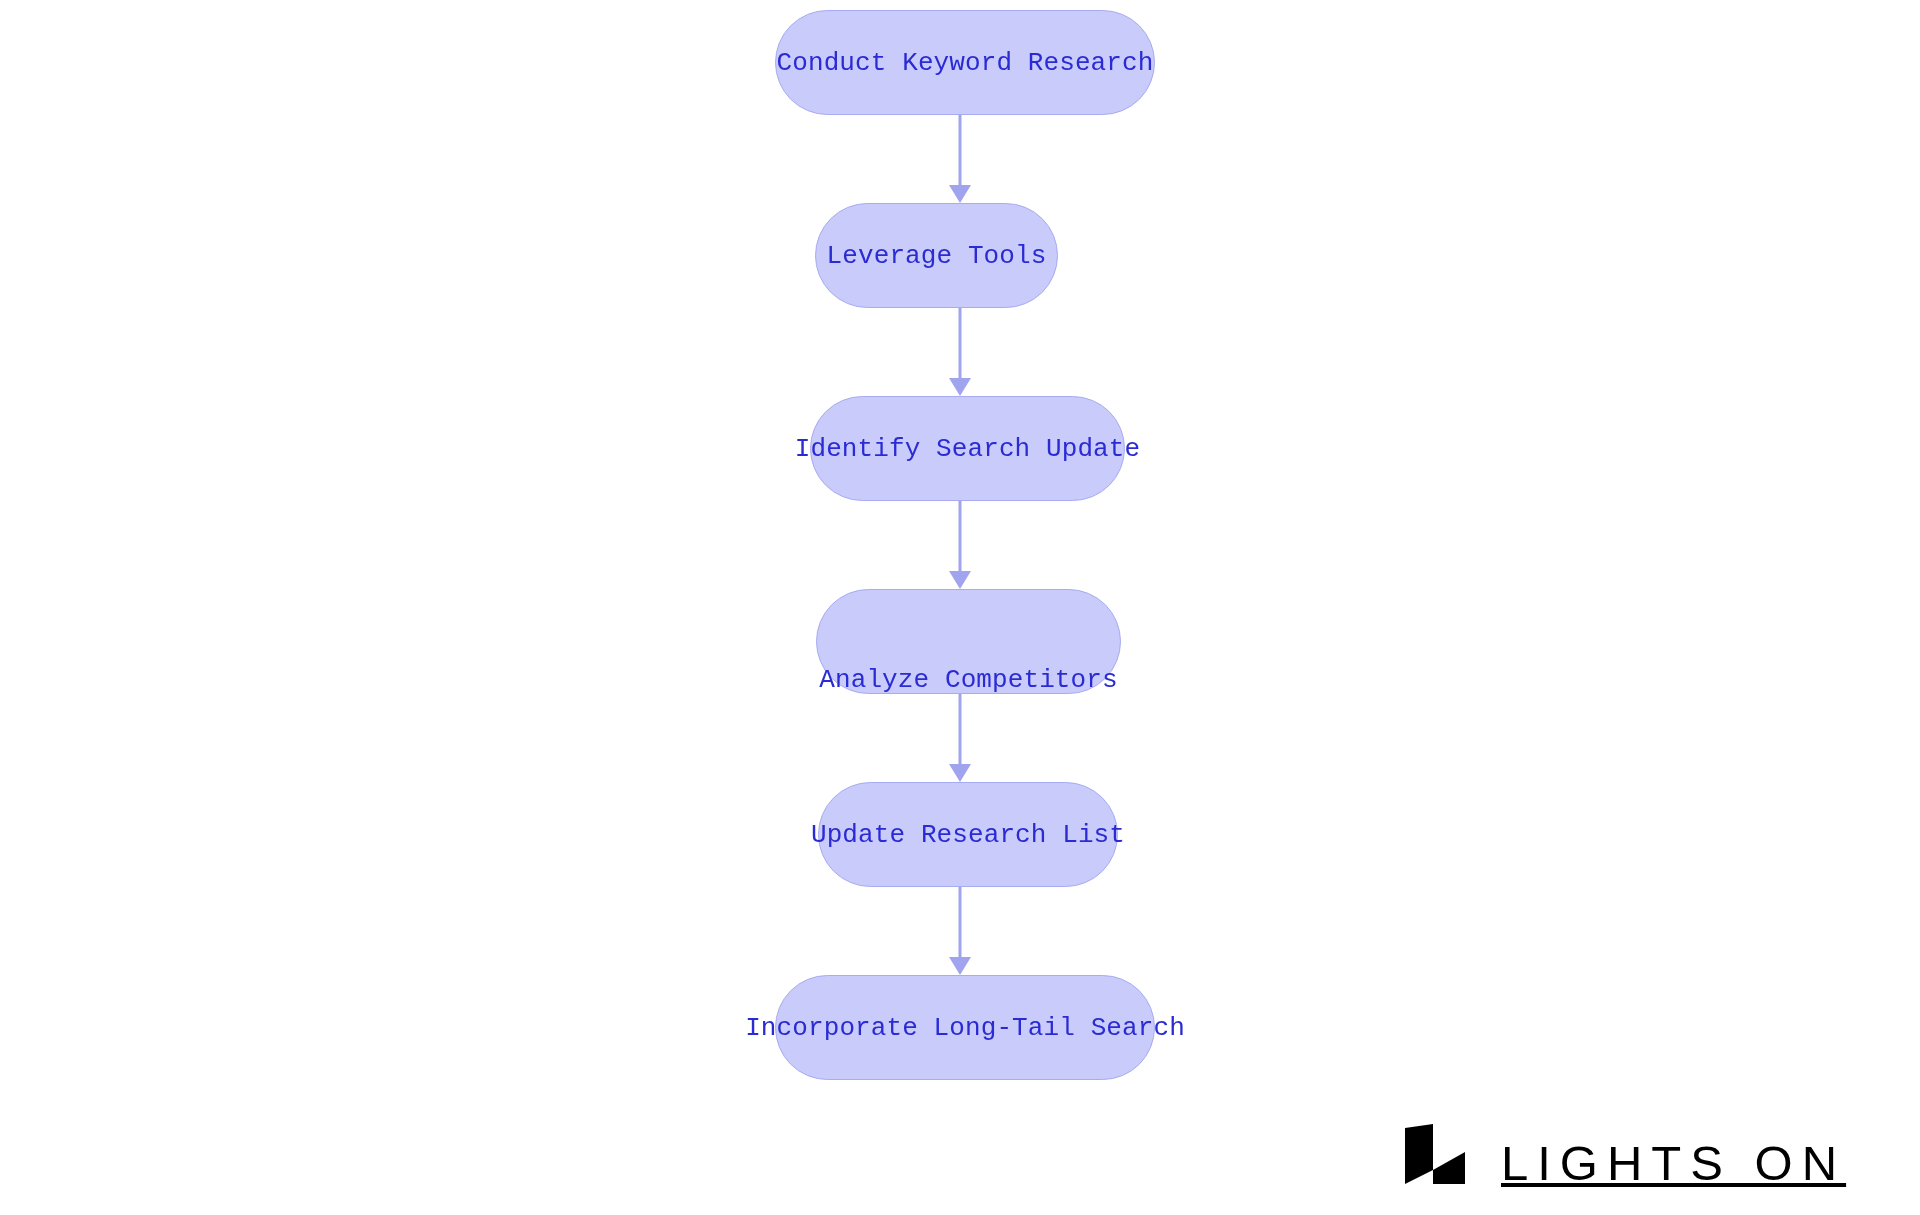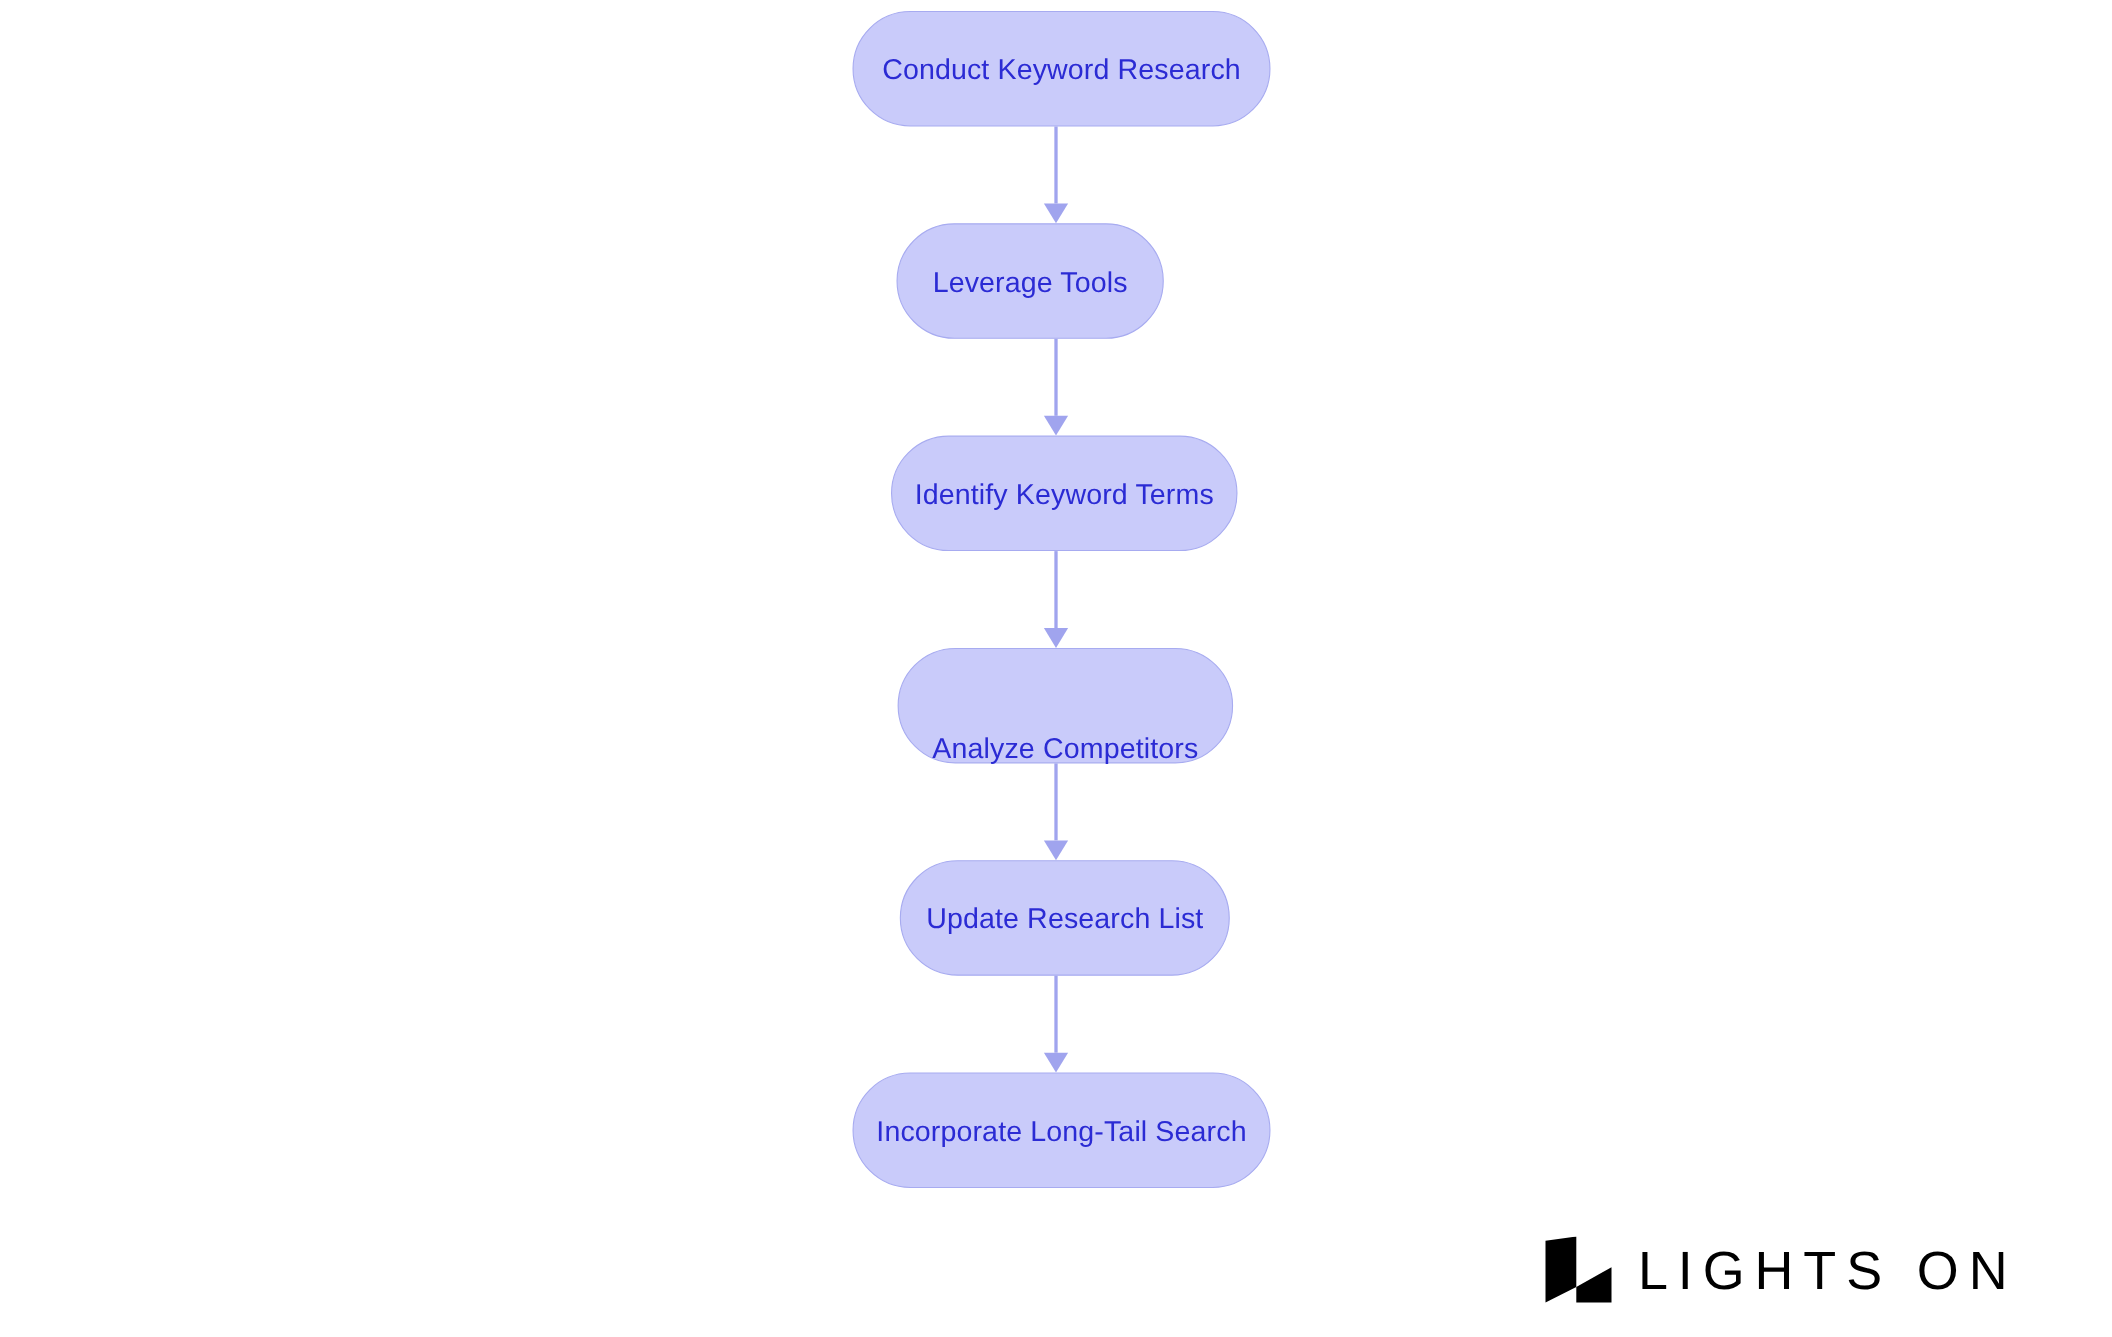--- a/index.html
+++ b/index.html
@@ -30,21 +30,21 @@
     background: #c9cbfa;
     border: 1.6px solid #a7abf0;
     border-radius: 9999px;
     display: flex;
     align-items: center;
     justify-content: center;
     height: 105px;
   }
   .node-label {
     color: #2b2bd4;
-    font-family: Liberation Sans, sans-serif;
+    font-family: Liberation Mono, monospace;
     font-size: 26px;
     font-weight: 400;
     letter-spacing: 0.1px;
     white-space: nowrap;
     line-height: 1;
   }
 
   .n0 { left: 775px; top: 10px;  width: 380px; }
   .n1 { left: 815px; top: 203px; width: 243px; }
   .n2 { left: 810px; top: 396px; width: 315px; }
@@ -96,22 +96,23 @@
   .c4 { top: 887px; height: 88px; }
   .c4 .shaft { height: 70px; }
   .c4 .head  { top: 70px; }
 
   
   #brand-logo {
     position: absolute;
     left: 1403px;
     top: 1124px;
     display: flex;
-    align-items: center;
-    gap: 14px;
+    align-items: flex-end;
+    gap: 26px;
+    text-decoration: underline;
   }
   #brand-logo .mark {
     display: block;
     width: 72px;
     height: 64px;
   }
   #brand-logo .wordmark {
     color: #000000;
     font-family: "Liberation Sans", sans-serif;
     font-size: 49px;
@@ -138,21 +139,21 @@
   <div class="node n1">
     <span class="node-label">Leverage Tools</span>
   </div>
 
   <div class="connector c1">
     <div class="shaft"></div>
     <div class="head"></div>
   </div>
 
   <div class="node n2">
-    <span class="node-label">Identify Keyword Terms</span>
+    <span class="node-label">Identify Search Update</span>
   </div>
 
   <div class="connector c2">
     <div class="shaft"></div>
     <div class="head"></div>
   </div>
 
   <div class="node n3">
     <span class="node-label">Analyze Competitors</span>
   </div>

